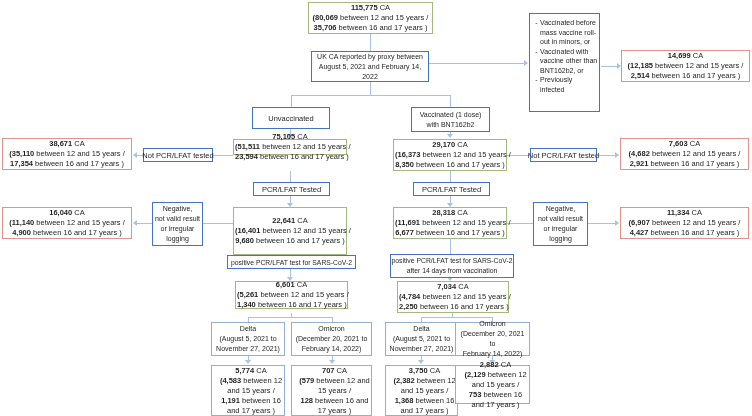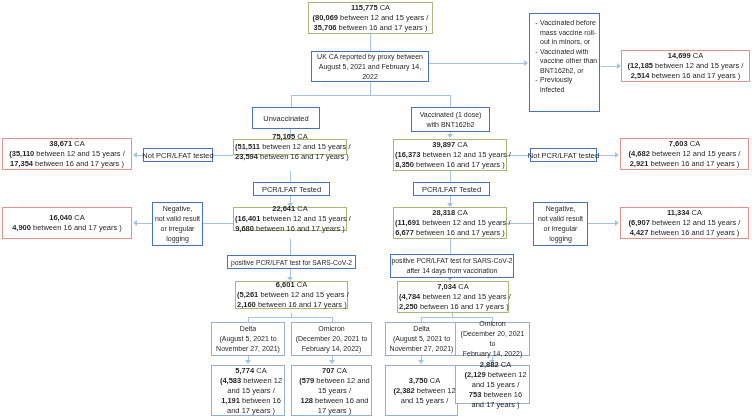--- a/index.html
+++ b/index.html
@@ -96,41 +96,41 @@
     <div class="ln"><b>35,706</b> <span>between 16 and 17 years )</span></div>
   </div>
 
   <div class="box g stat" style="left:233px;top:139px;width:114px;height:16px">
     <div class="ln"><b>75,105</b> <span>CA</span></div>
     <div class="ln"><b>(51,511</b> <span>between 12 and 15 years /</span></div>
     <div class="ln"><b>23,594</b> <span>between 16 and 17 years )</span></div>
   </div>
 
   <div class="box g stat" style="left:393px;top:139px;width:114px;height:32px">
-    <div class="ln"><b>39,897</b> <span>CA</span></div>
+    <div class="ln"><b>29,170</b> <span>CA</span></div>
     <div class="ln"><b>(16,373</b> <span>between 12 and 15 years /</span></div>
     <div class="ln"><b>8,350</b> <span>between 16 and 17 years )</span></div>
   </div>
 
-  <div class="box g stat" style="left:233px;top:207px;width:114px;height:24px">
+  <div class="box g stat" style="left:233px;top:207px;width:114px;height:48px">
     <div class="ln"><b>22,641</b> <span>CA</span></div>
     <div class="ln"><b>(16,401</b> <span>between 12 and 15 years /</span></div>
     <div class="ln"><b>9,680</b> <span>between 16 and 17 years )</span></div>
   </div>
 
   <div class="box g stat" style="left:393px;top:207px;width:114px;height:32px">
     <div class="ln"><b>28,318</b> <span>CA</span></div>
     <div class="ln"><b>(11,691</b> <span>between 12 and 15 years /</span></div>
     <div class="ln"><b>6,677</b> <span>between 16 and 17 years )</span></div>
   </div>
 
   <div class="box g stat" style="left:235px;top:281px;width:113px;height:28px">
     <div class="ln"><b>6,601</b> <span>CA</span></div>
     <div class="ln"><b>(5,261</b> <span>between 12 and 15 years /</span></div>
-    <div class="ln"><b>2,160</b> <span>between 16 and 17 years )</span></div>
+    <div class="ln"><b>1,340</b> <span>between 16 and 17 years )</span></div>
   </div>
 
   <div class="box g stat" style="left:397px;top:281px;width:112px;height:32px">
     <div class="ln"><b>7,034</b> <span>CA</span></div>
     <div class="ln"><b>(4,784</b> <span>between 12 and 15 years /</span></div>
     <div class="ln"><b>2,250</b> <span>between 16 and 17 years )</span></div>
   </div>
 
   <div class="box r stat" style="left:621px;top:50px;width:129px;height:32px">
     <div class="ln"><b>14,699</b> <span>CA</span></div>
@@ -145,20 +145,21 @@
   </div>
 
   <div class="box r stat" style="left:620px;top:138px;width:129px;height:32px">
     <div class="ln"><b>7,603</b> <span>CA</span></div>
     <div class="ln"><b>(4,682</b> <span>between 12 and 15 years /</span></div>
     <div class="ln"><b>2,921</b> <span>between 16 and 17 years )</span></div>
   </div>
 
   <div class="box r stat" style="left:2px;top:207px;width:130px;height:32px">
     <div class="ln"><b>16,040</b> <span>CA</span></div>
+    <div class="ln"><b>(11,140</b> <span>between 12 and 15 years /</span></div>
     <div class="ln"><b>4,900</b> <span>between 16 and 17 years )</span></div>
   </div>
 
   <div class="box r stat" style="left:620px;top:207px;width:129px;height:32px">
     <div class="ln"><b>11,334</b> <span>CA</span></div>
     <div class="ln"><b>(6,907</b> <span>between 12 and 15 years /</span></div>
     <div class="ln"><b>4,427</b> <span>between 16 and 17 years )</span></div>
   </div>
 
   <div class="box b lbl multi" style="left:311px;top:51px;width:118px;height:31px">
@@ -173,21 +174,21 @@
     <div class="it">
         <span class="mk">-</span>
         <span>Vaccinated with vaccine other than BNT162b2, or</span>
       </div>
     <div class="it">
         <span class="mk">-</span>
         <span>Previously infected</span>
       </div>
   </div>
 
-  <div class="box b lbl" style="left:252px;top:107px;width:68px;height:22px">
+  <div class="box b lbl" style="left:252px;top:107px;width:78px;height:22px">
     <span>Unvaccinated</span>
   </div>
 
   <div class="box b lbl multi" style="left:411px;top:107px;width:79px;height:25px">
     <span>Vaccinated (1 dose)</span>
     <span>with BNT162b2</span>
   </div>
 
   <div class="box b lbl" style="left:143px;top:148px;width:70px;height:14px">
     <span>Not PCR/LFAT tested</span>
@@ -260,20 +261,21 @@
 
   <div class="box lb stat wrapping" style="left:291px;top:365px;width:81px;height:51px">
     <div class="ln"><b>707</b> <span>CA</span></div>
     <div class="ln"><b>(579</b> <span>between 12 and</span> <span>15 years /</span></div>
     <div class="ln"><b>128</b> <span>between 16 and</span> <span>17 years )</span></div>
   </div>
 
   <div class="box lb stat wrapping" style="left:385px;top:365px;width:73px;height:51px">
     <div class="ln"><b>3,750</b> <span>CA</span></div>
     <div class="ln"><b>(2,382</b> <span>between 12 and</span> <span>15 years /</span></div>
+    <div class="ln"><b>1,368</b> <span>between 16 and</span> <span>17 years )</span></div>
   </div>
 
   <div class="box lb stat wrapping" style="left:455px;top:365px;width:75px;height:39px">
     <div class="ln"><b>2,882</b> <span>CA</span></div>
     <div class="ln"><b>(2,129</b> <span>between 12 and</span> <span>15 years /</span></div>
     <div class="ln"><b>753</b> <span>between 16 and</span> <span>17 years )</span></div>
   </div>
 
 </div>
 

